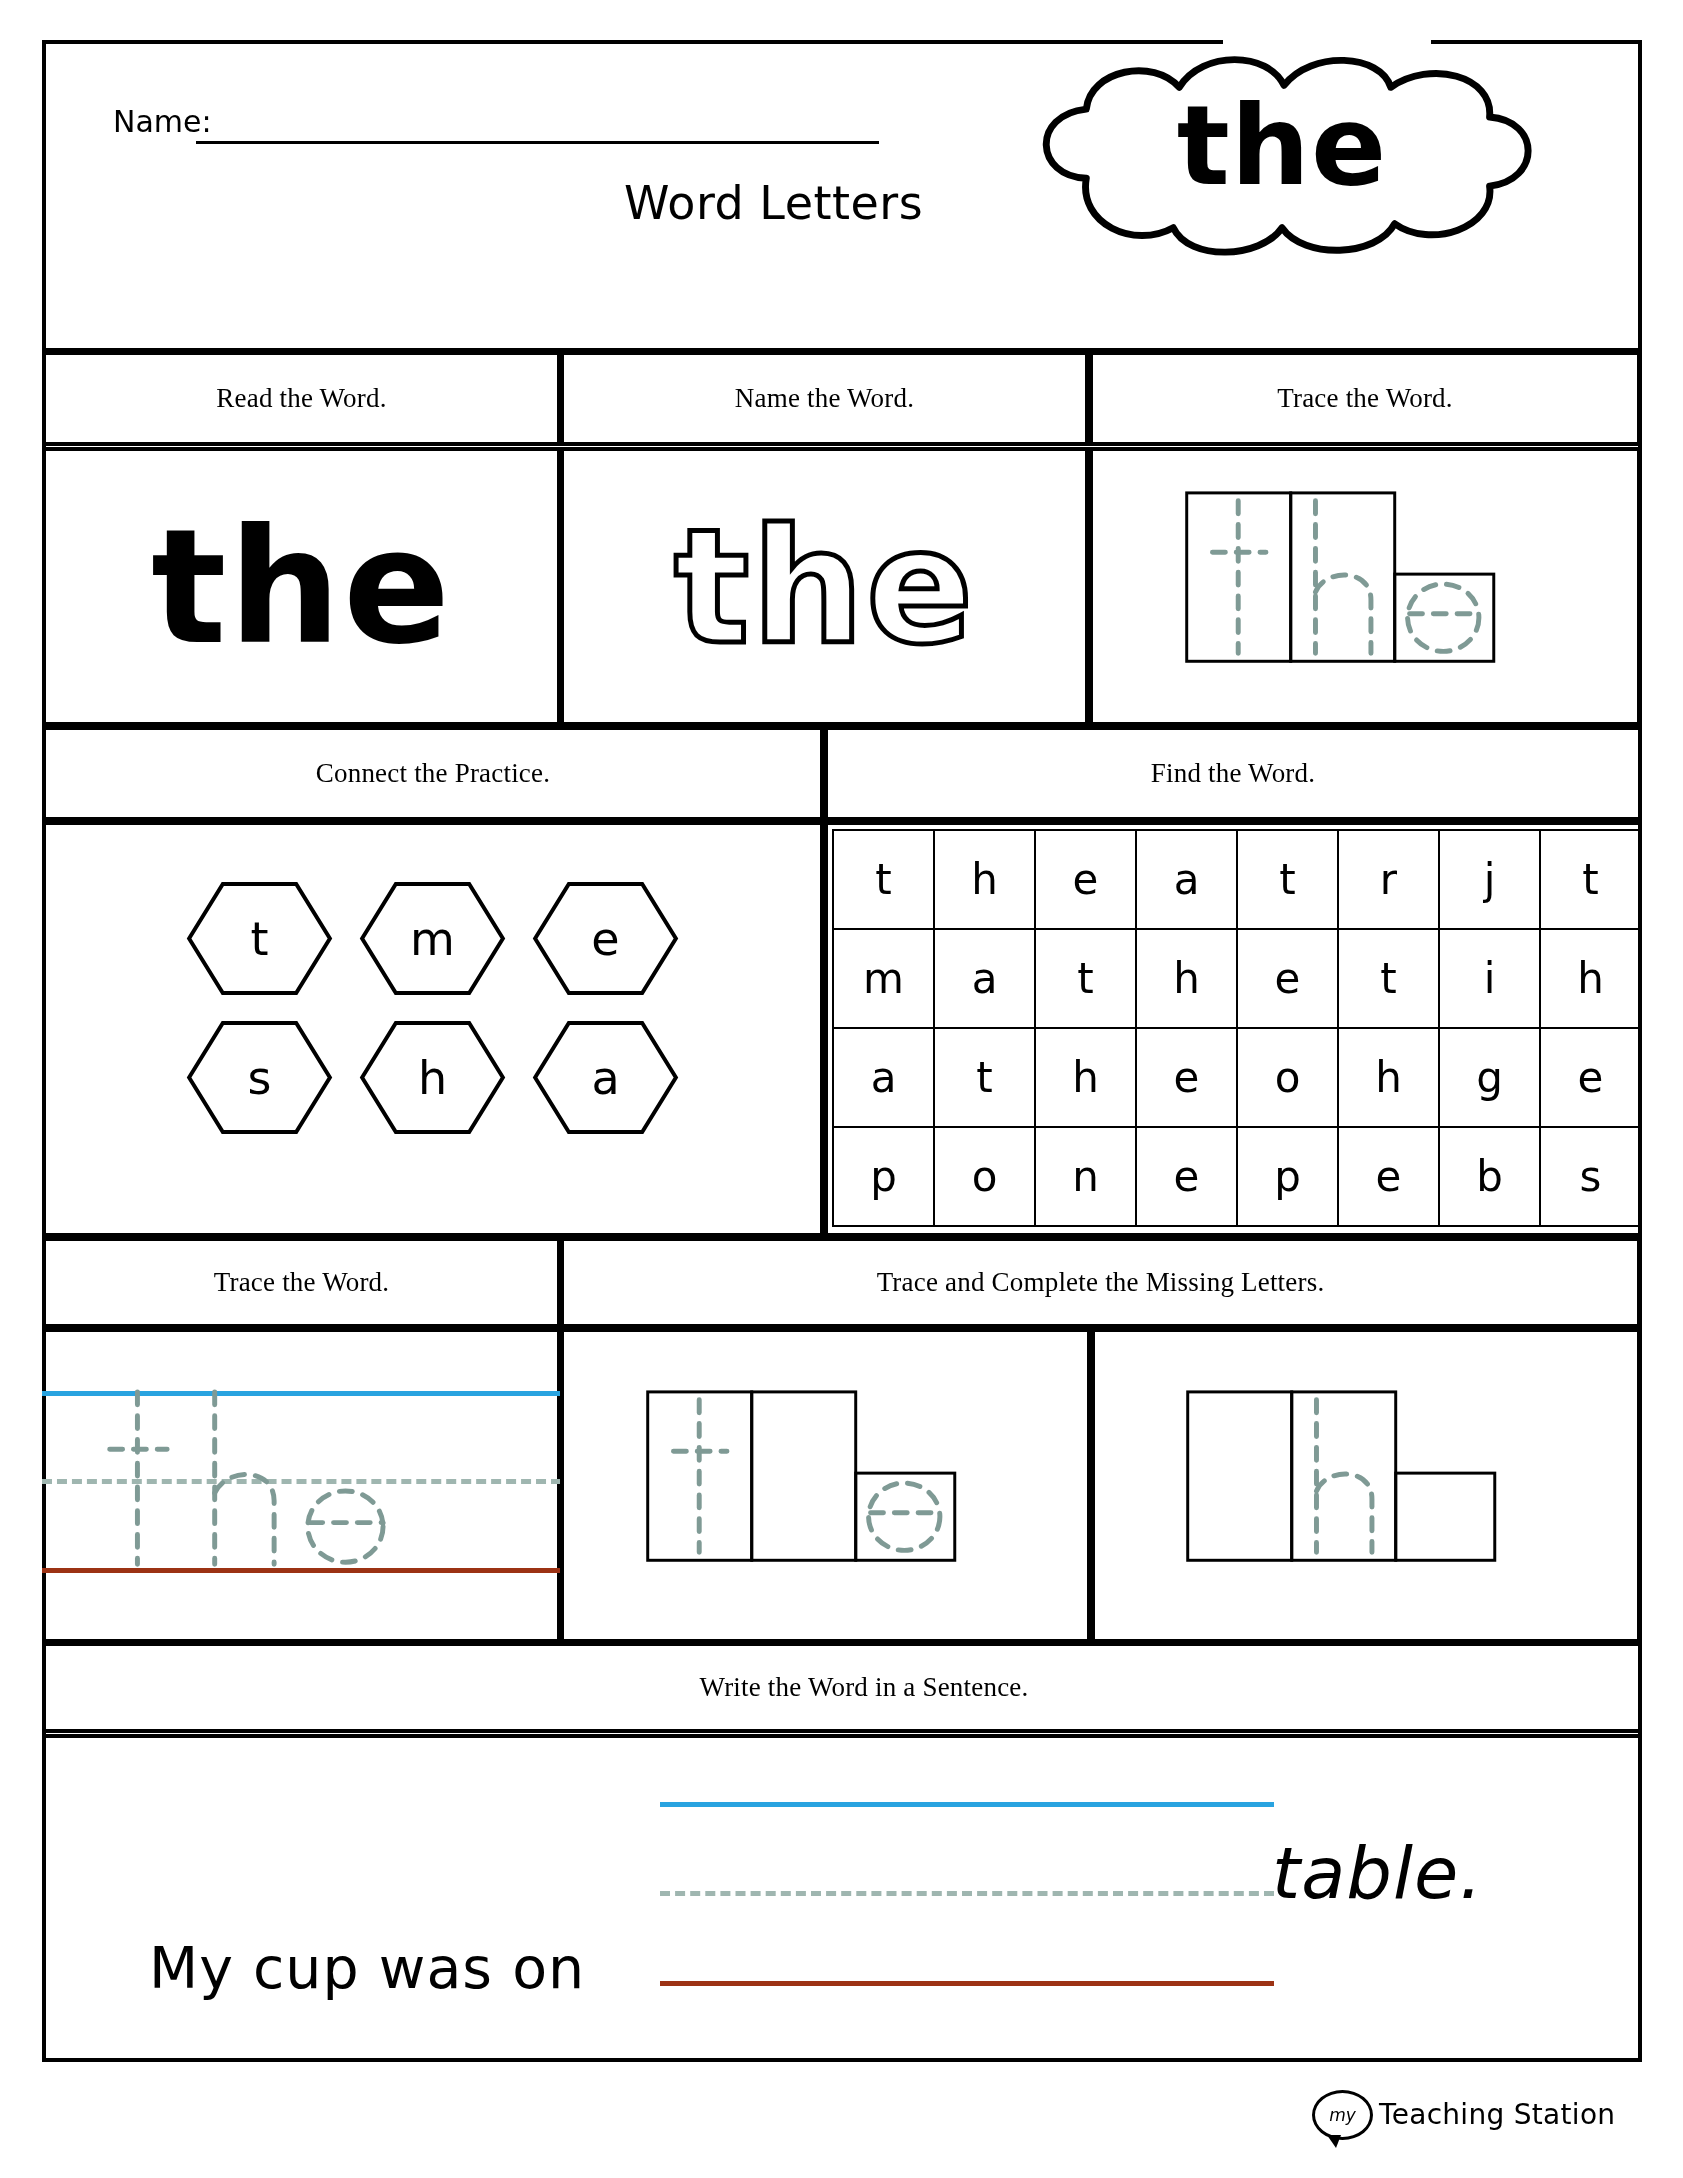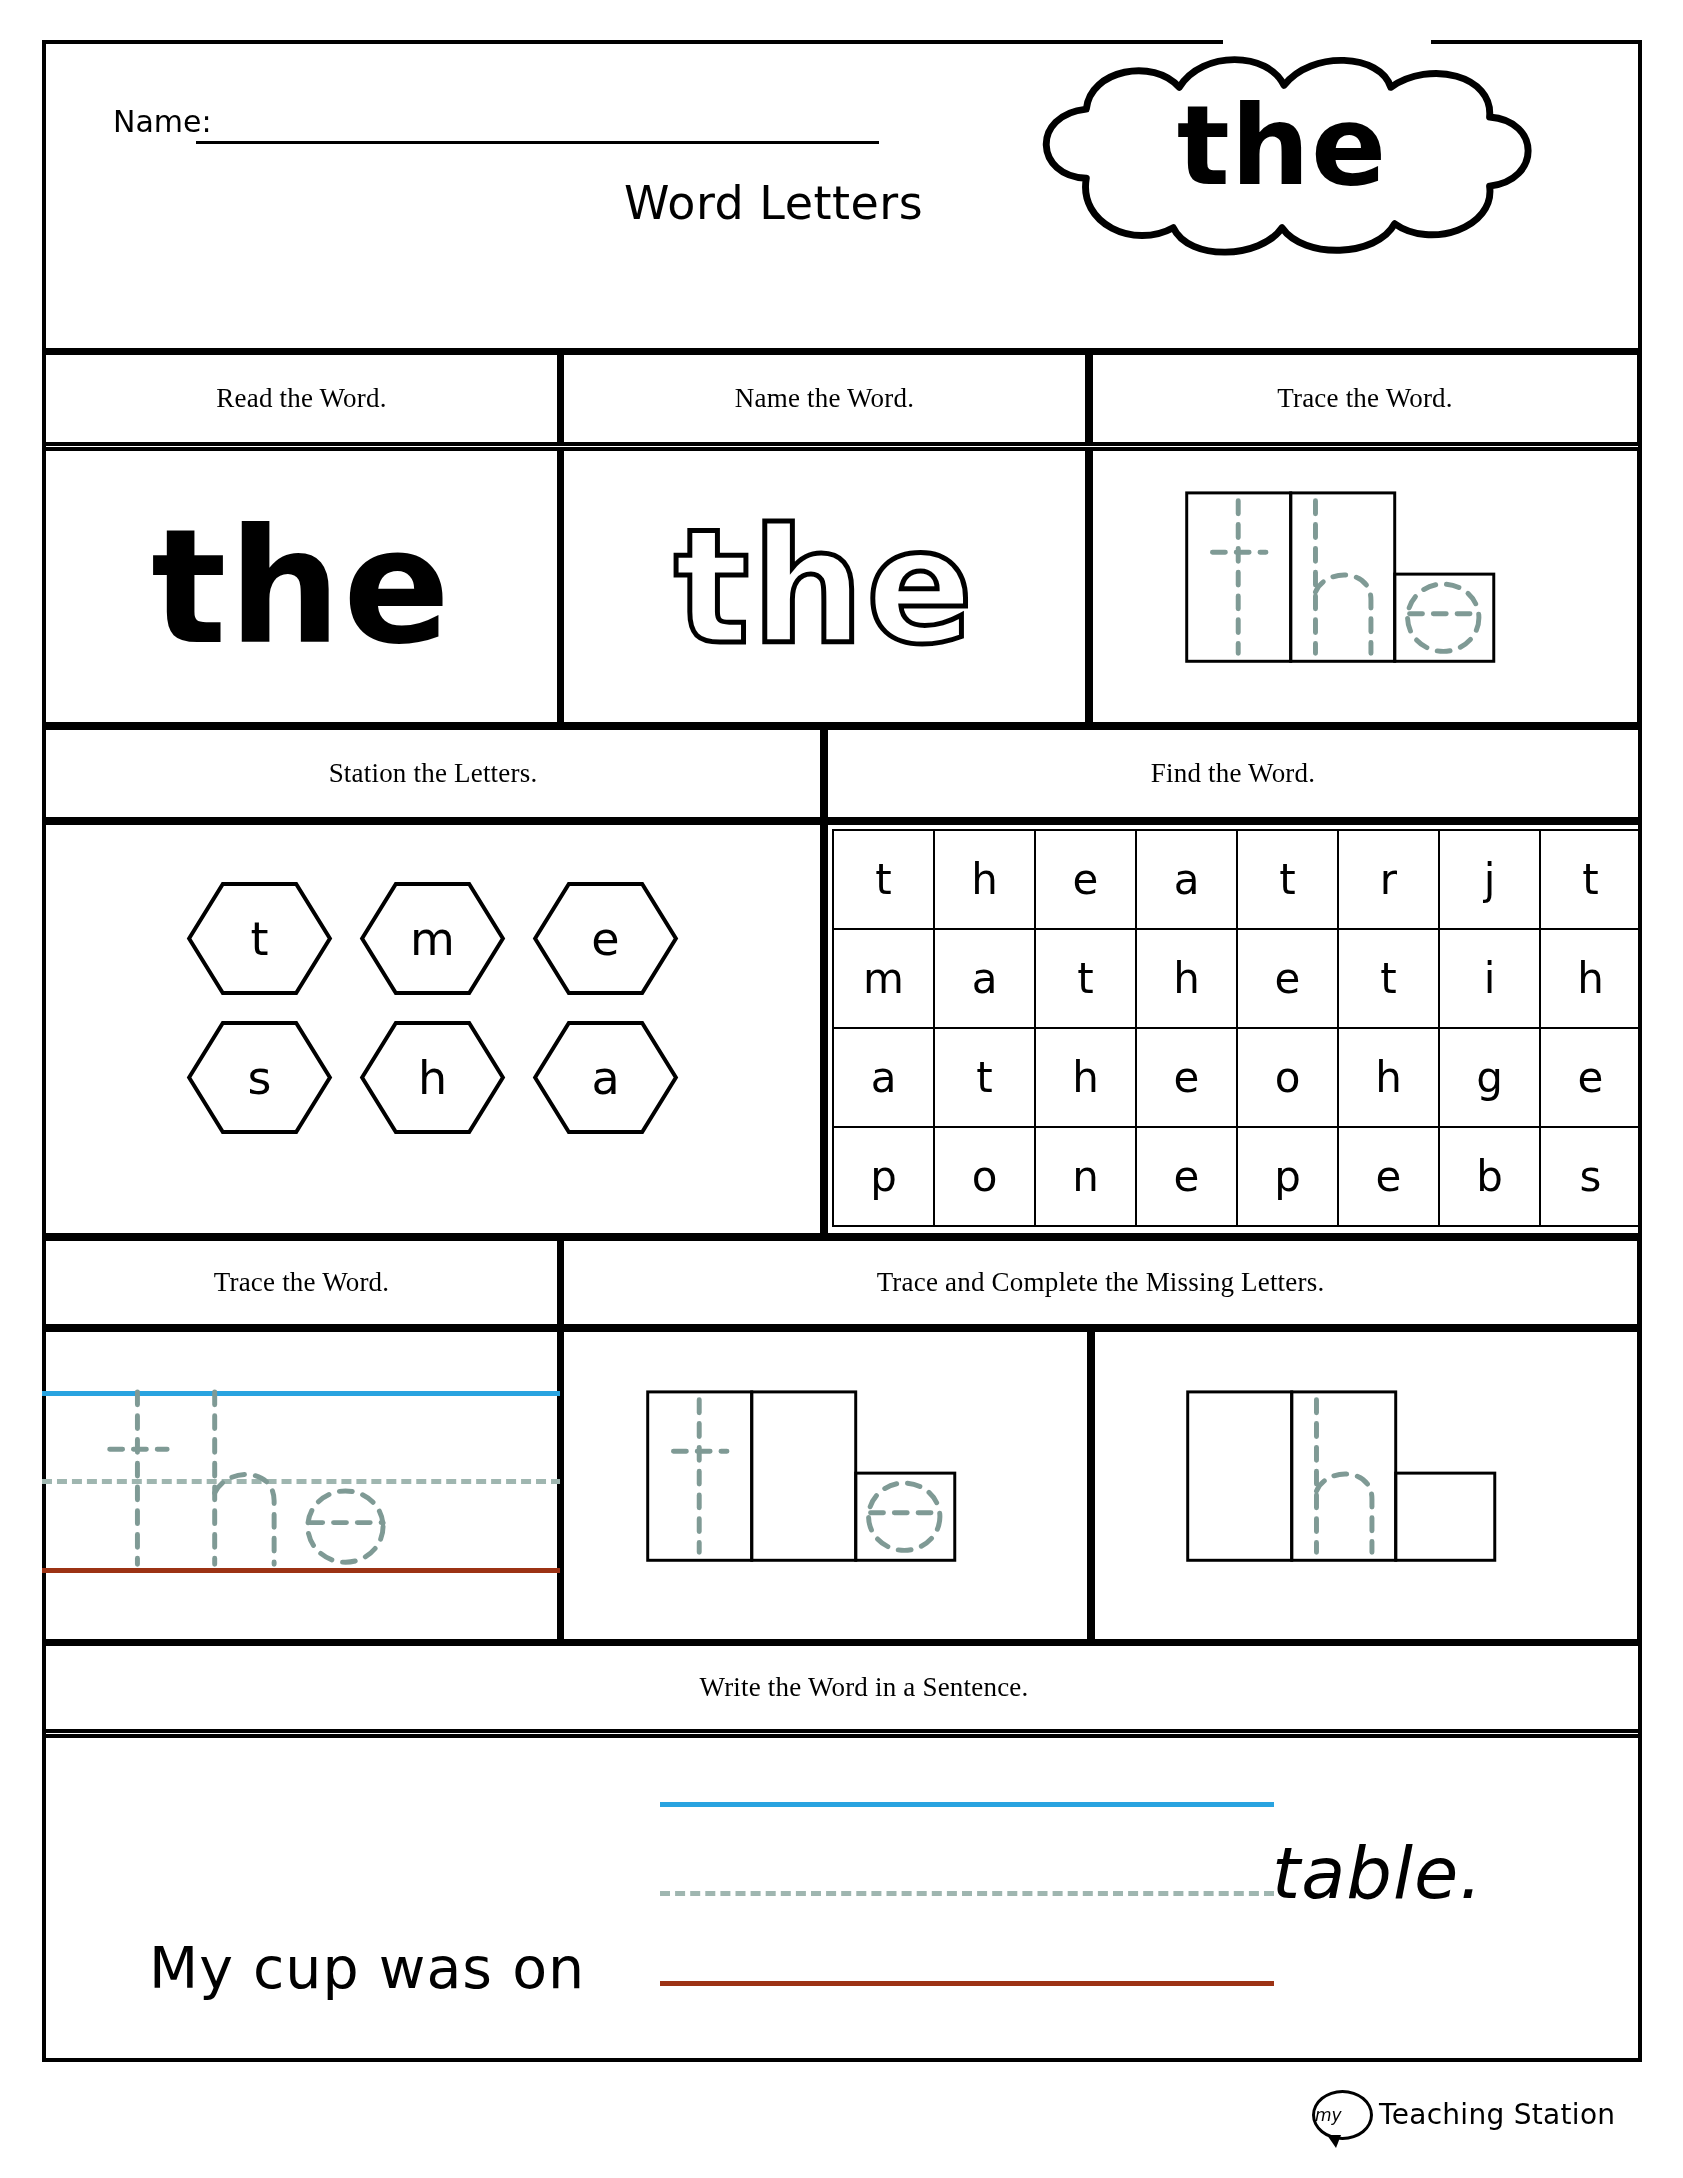--- a/index.html
+++ b/index.html
@@ -208,21 +208,21 @@
     left: 1312px; top: 2089px;
     width: 327px; height: 51px;
     display: flex;
     align-items: center;
   }
   #logo-bubble {
     width: 55px; height: 44px;
     border: 3px solid #000;
     border-radius: 50%;
     position: relative;
-    display: flex; align-items: center; justify-content: flex-start;
+    display: flex; align-items: center; justify-content: center;
     font-size: 17px;
     font-style: italic;
   }
   #logo-bubble::after {
     content: "";
     position: absolute;
     left: 12px; bottom: -11px;
     width: 0; height: 0;
     border-left: 9px solid transparent;
     border-right: 5px solid transparent;
@@ -288,21 +288,21 @@
         <path d="M82 18 L82 172"></path>
         <path d="M56 70 L110 70"></path>
         <path d="M160 18 L160 172"></path>
         <path d="M160 110 C 170 86, 216 86, 216 118 L216 172"></path>
         <ellipse cx="289" cy="136" rx="36" ry="34"></ellipse>
         <path d="M255 132 L325 132"></path>
       </g>
     </svg>
   </div>
 
-  <div class="box center label" id="connect-head">Station the Letters.</div>
+  <div class="box center label" id="connect-head">Connect the Practice.</div>
   <div class="box center label" id="find-head">Find the Word.</div>
 
   <div class="box" id="connect-cell">
     <div class="hex" style="left:139px; top:55px;">
       <svg width="149" height="117" viewBox="0 0 150 118">
           <polygon points="38,4 112,4 146,59 112,114 38,114 4,59" fill="#fff" stroke="#000" stroke-width="4"></polygon>
         </svg>
       <span>t</span>
     </div>
     <div class="hex" style="left:312px; top:55px;">

